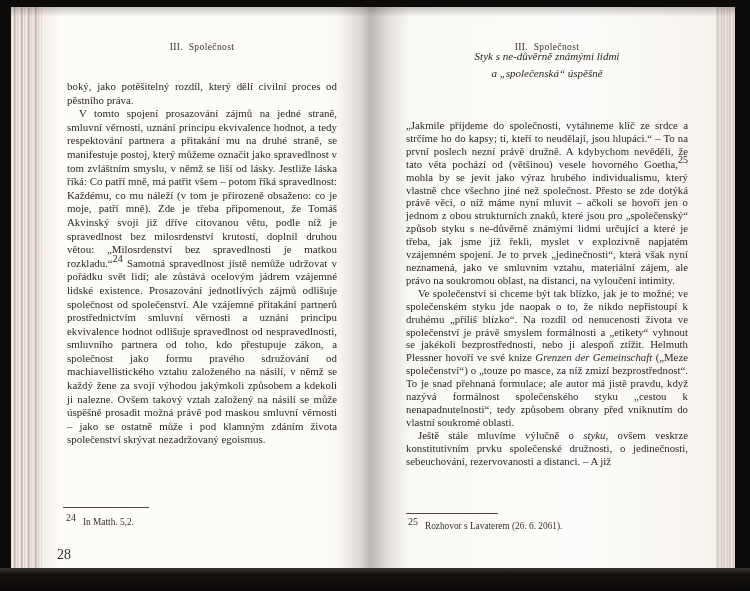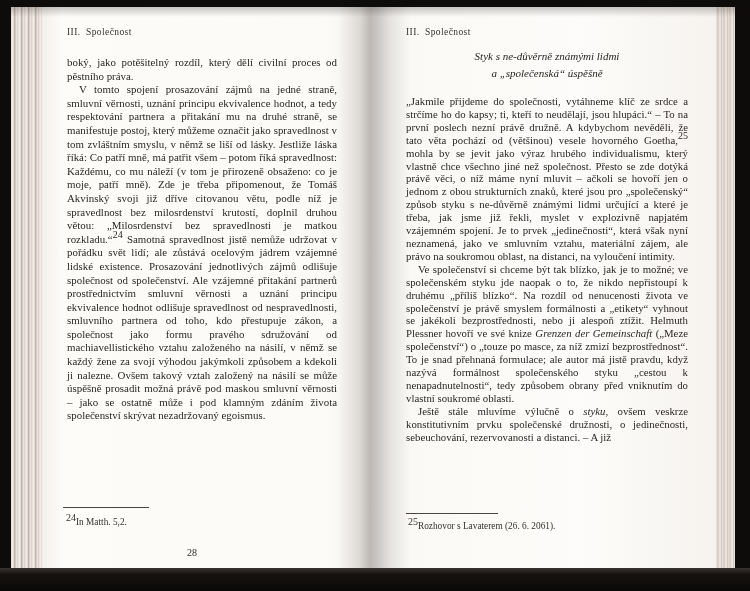--- a/index.html
+++ b/index.html
@@ -56,56 +56,57 @@
     position:absolute;top:7px;left:11px;width:724px;height:10px;
     background:linear-gradient(180deg,rgba(40,35,32,0.25),rgba(40,35,32,0));
     pointer-events:none;
   }
   .bottom-band{
     position:absolute;left:0;top:568px;width:750px;height:23px;
     background:linear-gradient(180deg,#3a3432 0%,#15120f 28%,#0b0908 100%);
   }
   
   .running-head{
-    position:absolute;top:20px;
+    position:absolute;top:35px;
     font-size:9.5px;letter-spacing:0.4px;color:#37332f;
-    white-space:pre;
+    text-align:center;white-space:pre;
   }
   .page.left .running-head{left:25px;width:270px;}
   .page.right .running-head{left:36px;width:282px;}
 
   .section-title{
     position:absolute;top:41px;left:36px;width:282px;
     text-align:center;font-style:italic;
     font-size:11px;line-height:16.5px;color:#262321;
   }
   .body-text{
     position:absolute;text-align:justify;
     color:var(--ink);
+    margin-top:24px;
   }
   .page.left .body-text{left:25px;top:49px;width:270px;font-size:10.9px;line-height:13.6px;}
   .page.right .body-text{left:36px;top:88px;width:282px;font-size:10.8px;line-height:12.9px;}
   .body-text p{margin:0;}
   .body-text p.indent{text-indent:12px;}
   .body-text sup, .footnote sup{
     font-size:10px;line-height:0;vertical-align:super;
   }
   .footnote-rule{
     position:absolute;height:0;border-top:1px solid #4a4542;
   }
   .page.left .footnote-rule{left:21px;top:500px;width:86px;}
   .page.right .footnote-rule{left:36px;top:506px;width:92px;}
   .footnote{
     position:absolute;font-size:9.3px;color:#34302d;
   }
   .page.left .footnote{left:24px;top:510px;width:270px;}
   .page.right .footnote{left:38px;top:514px;width:282px;}
-  .footnote .fn-text{margin-left:0;}
+  .footnote .fn-text{margin-left:7px;}
   .page-number{
-    position:absolute;top:540px;font-size:10px;color:#2f2c29;text-align:center;
+    position:absolute;top:540px;font-size:14px;color:#2f2c29;text-align:left;
   }
   .page.left .page-number{left:15px;width:270px;}
   .page.right .page-number{left:36px;width:282px;}
 </style>
 </head>
 <body>
 
 <div>
 
   <div class="page-edges left"></div>

